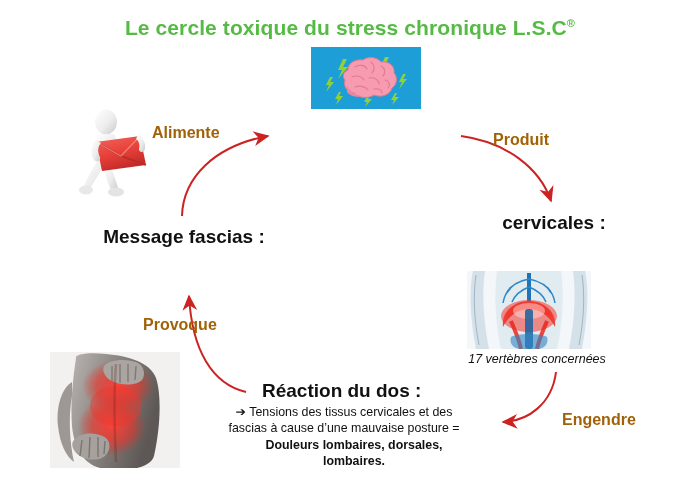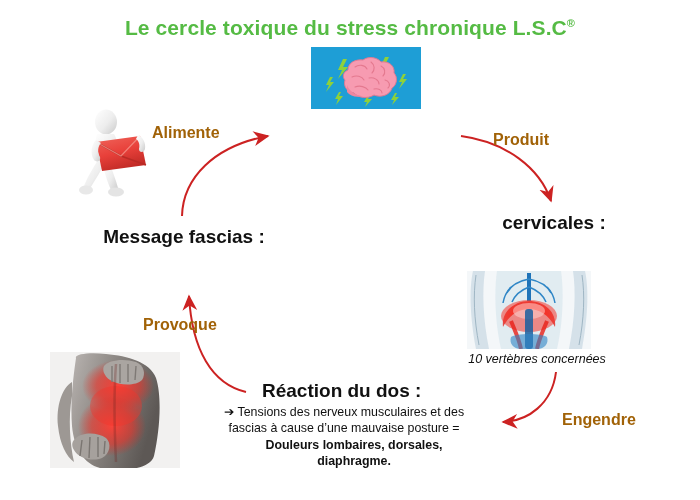--- a/index.html
+++ b/index.html
@@ -334,21 +334,21 @@
 
   <div class="node" id="n-dos">Réaction du dos :</div>
 
   <div class="verb" id="v-alimente">Alimente</div>
   <div class="verb" id="v-produit">Produit</div>
   <div class="verb" id="v-engendre">Engendre</div>
   <div class="verb" id="v-provoque">Provoque</div>
 
   <div id="dos-detail">
     <span class="lead"><span>➔</span>
-    <span>Tensions des nerveux musculaires et des</span><br>
+    <span>Tensions des tissus cervicales et des</span><br>
     <span>fascias à cause d’une mauvaise posture =</span></span><br>
     <span class="strong">Douleurs lombaires, dorsales,</span><br>
-    <span class="strong">diaphragme.</span>
-  </div>
-
-  <div id="diaph-caption">10 vertèbres concernées</div>
+    <span class="strong">lombaires.</span>
+  </div>
+
+  <div id="diaph-caption">17 vertèbres concernées</div>
 
 </div>
 
 </body></html>

